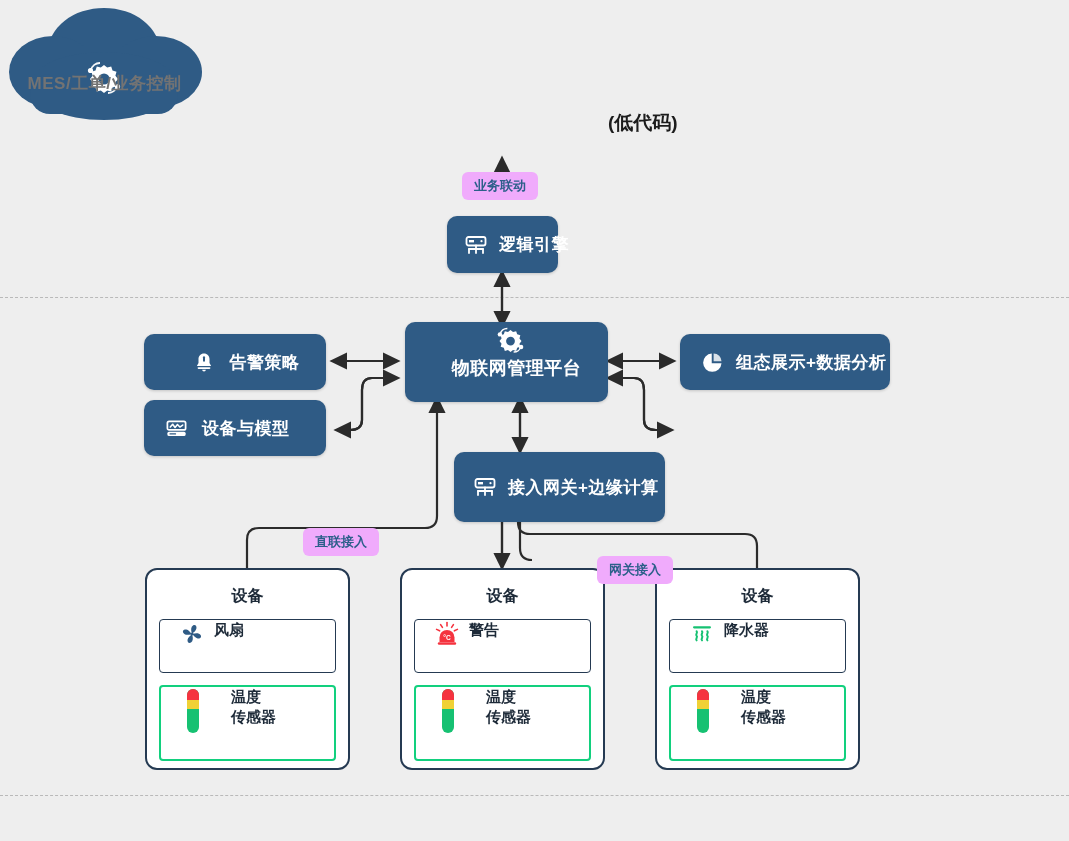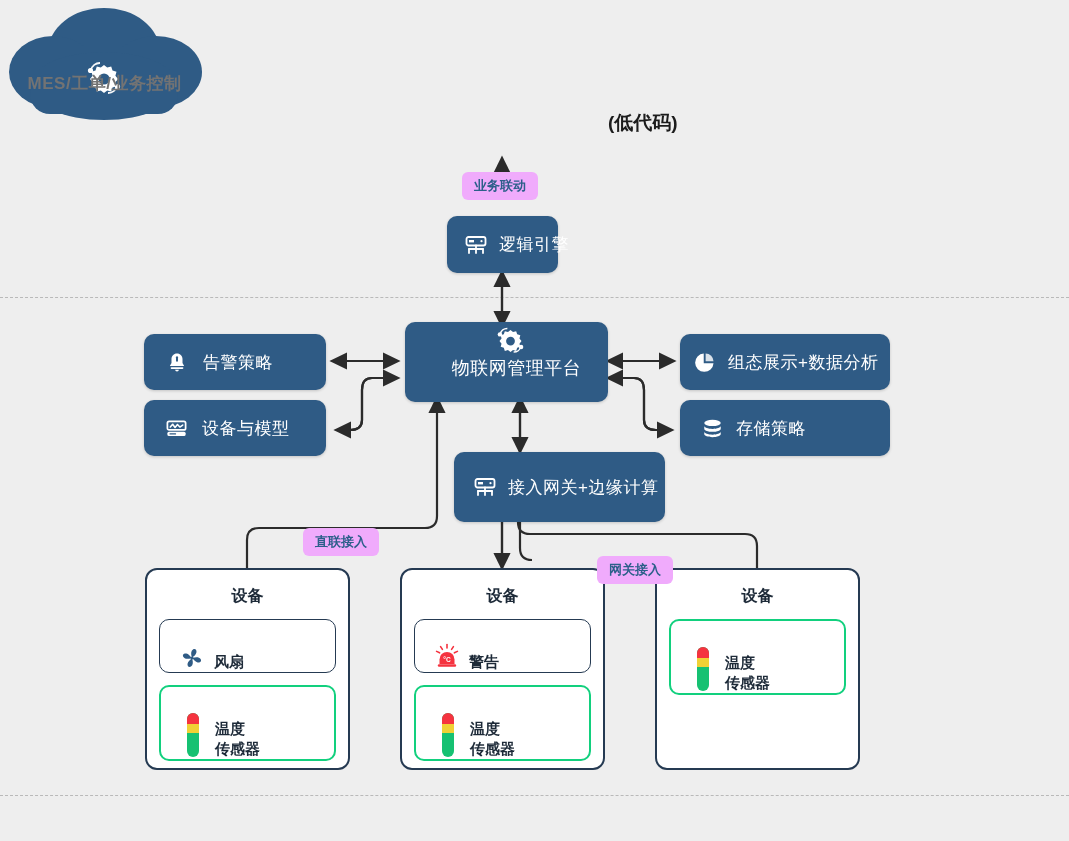--- a/index.html
+++ b/index.html
@@ -18,21 +18,21 @@
   
   .card{
     background:#2f5b85;
     border-radius:10px;
     display:flex;align-items:center;
     color:#ffffff;
     box-shadow:0 1px 3px rgba(0,0,0,.18);
   }
   .card .ic{flex:0 0 auto;display:flex;align-items:center;justify-content:center;}
   .card .lbl{
-    font-size:17px;font-weight:400;letter-spacing:.5px;white-space:nowrap;
+    font-size:17px;font-weight:700;letter-spacing:.5px;white-space:nowrap;
   }
 
   
   #cloud{left:398px;top:34px;width:209px;height:122px;z-index:3;}
   #cloud .cloudlabel{
     position:absolute;left:0;top:72px;width:209px;text-align:center;
     color:#737373;font-size:17px;font-weight:700;letter-spacing:.5px;
     z-index:2;
   }
   #cloud .cloudicon{position:absolute;left:83px;top:56px;z-index:2;}
@@ -55,25 +55,25 @@
     position:absolute;z-index:3;
     background:#ffffff;border:2px solid #253a52;border-radius:12px;
     box-sizing:border-box;
     padding:10px 12px 14px 12px;
   }
   .devgroup .ghead{
     text-align:center;font-size:16px;font-weight:700;color:#1d2a38;
     margin:6px 0 12px 0;
   }
   .devrow{
-    border:1.5px solid #253a52;border-radius:10px;background:#fff;
-    display:flex;align-items:flex-end;height:54px;padding:0 10px;
+    border:1.5px solid #253a52;border-radius:4px;background:#fff;
+    display:flex;align-items:flex-start;height:54px;padding:0 10px;
     box-sizing:border-box;margin-bottom:12px;
   }
-  .devrow.hl{border:2.5px solid #12d07e;height:76px;margin-bottom:0;}
+  .devrow.hl{border:2.5px solid #12d07e;height:76px;margin-bottom:0;gap:16px;}
   .devrow .dic{flex:0 0 44px;display:flex;align-items:center;justify-content:center;}
   .devrow .dlbl{
     font-size:15px;font-weight:700;color:#1d2a38;line-height:1.35;
   }
 
   
   .hr{
     position:absolute;left:0;width:1069px;height:0;z-index:0;
     border-top:1.6px dashed #b9b9b9;
   }
@@ -181,21 +181,21 @@
           <path d="M8 14 a9 9 0 0 1 9-7"></path>
           <path d="M34 30 a9 9 0 0 1 -9 7"></path>
         </g>
         <circle cx="7.5" cy="14.5" r="2.8" fill="#ffffff"></circle>
         <circle cx="34.5" cy="30.5" r="2.8" fill="#ffffff"></circle>
       </svg>
     </span>
     <span class="lbl" style="font-size:18px;">物联网管理平台</span>
   </div>
 
-  <div class="node card" style="left:144px;top:334px;width:182px;height:56px;padding-left:21px;">
+  <div class="node card" style="left:144px;top:334px;width:182px;height:56px;padding-left:21px;justify-content:center;">
     <span class="ic" style="width:24px;height:24px;margin-right:14px;">
       <svg width="22" height="22" viewBox="0 0 24 24">
         <path fill="#ffffff" d="M12 2.6c-3.6 0-6 2.7-6 6.2v4.4L4.2 16.4h15.6L18 13.2V8.8c0-3.5-2.4-6.2-6-6.2z"></path>
         <rect x="10.9" y="5.6" width="2.2" height="6.2" rx="1.1" fill="#2f5b85"></rect>
         <rect x="5" y="17.6" width="14" height="1.9" rx="0.9" fill="#ffffff"></rect>
         <path fill="#ffffff" d="M10 20.4h4a2 2 0 0 1 -4 0z"></path>
       </svg>
     </span>
     <span class="lbl">告警策略</span>
   </div>
@@ -205,40 +205,30 @@
       <svg width="23" height="23" viewBox="0 0 24 24">
         <rect x="2.5" y="4.5" width="19" height="9" rx="1.8" fill="none" stroke="#ffffff" stroke-width="1.8"></rect>
         <path d="M5.5 10.5 L8 7.5 L10.5 11 L13 7.8 L15.5 10.5 L18.5 8.4" fill="none" stroke="#ffffff" stroke-width="1.6" stroke-linejoin="round" stroke-linecap="round"></path>
         <rect x="2.5" y="15.4" width="19" height="4.4" rx="1.6" fill="#ffffff"></rect>
         <rect x="4.6" y="17" width="7" height="1.3" rx="0.6" fill="#2f5b85"></rect>
       </svg>
     </span>
     <span class="lbl">设备与模型</span>
   </div>
 
-  <div class="node card" style="left:680px;top:334px;width:210px;height:56px;padding-left:12px;">
+  <div class="node card" style="left:680px;top:334px;width:210px;height:56px;padding-left:20px;">
     <span class="ic" style="width:24px;height:24px;margin-right:12px;">
       <svg width="23" height="23" viewBox="0 0 24 24">
         <path fill="#ffffff" d="M11.2 2.6a9.6 9.6 0 1 0 10.2 10.2h-10.2z"></path>
         <path fill="#ffffff" d="M13.2 2.6v8.2h8.2a8.3 8.3 0 0 0 -8.2 -8.2z" opacity="0.82"></path>
       </svg>
     </span>
     <span class="lbl">组态展示+数据分析</span>
   </div>
 
-  <div class="node card" style="left:680px;top:400px;width:210px;height:56px;padding-left:20px;">
-    <span class="ic" style="width:24px;height:24px;margin-right:12px;">
-      <svg width="23" height="23" viewBox="0 0 24 24">
-        <ellipse cx="12" cy="6.2" rx="8.6" ry="3.3" fill="#ffffff"></ellipse>
-        <path fill="#ffffff" d="M3.4 9.2c0 1.8 3.85 3.3 8.6 3.3s8.6-1.5 8.6-3.3v3c0 1.8-3.85 3.3-8.6 3.3S3.4 14 3.4 12.2z"></path>
-        <path fill="#ffffff" d="M3.4 15.2c0 1.8 3.85 3.3 8.6 3.3s8.6-1.5 8.6-3.3v2.6c0 1.8-3.85 3.3-8.6 3.3s-8.6-1.5-8.6-3.3z"></path>
-      </svg>
-    </span>
-    <span class="lbl">存储策略</span>
-  </div>
 
   <div class="node card" style="left:454px;top:452px;width:211px;height:70px;padding-left:18px;">
     <span class="ic" style="width:26px;height:26px;margin-right:10px;">
       <svg width="24" height="24" viewBox="0 0 24 24">
         <rect x="2.5" y="4" width="19" height="8.5" rx="2" fill="none" stroke="#ffffff" stroke-width="1.8"></rect>
         <rect x="5" y="7" width="5" height="2.4" fill="#ffffff"></rect>
         <circle cx="17.5" cy="8.2" r="1.1" fill="#ffffff"></circle>
         <g stroke="#ffffff" stroke-width="1.8" stroke-linecap="round">
           <path d="M12 12.5 L12 20"></path>
           <path d="M5 16 L5 20 M19 16 L19 20"></path>
@@ -312,20 +302,33 @@
       </span>
       <span class="dlbl">
         <span>温度</span><br>
         <span>传感器</span>
       </span>
     </div>
   </div>
 
   <div class="devgroup" style="left:655px;top:568px;width:205px;height:202px;">
     <div class="ghead">设备</div>
+    <div class="devrow">
+      <span class="dic">
+        <svg width="28" height="28" viewBox="0 0 28 28">
+          <rect x="5" y="6.2" width="18" height="2.2" rx="1.1" fill="#16c172"></rect>
+          <g fill="none" stroke="#16c172" stroke-width="2" stroke-linecap="round">
+            <path d="M8.6 11.2c1.6 1.5-1.6 3 0 4.6 1.6 1.5-1.6 3 0 4.6"></path>
+            <path d="M14 11.2c1.6 1.5-1.6 3 0 4.6 1.6 1.5-1.6 3 0 4.6"></path>
+            <path d="M19.4 11.2c1.6 1.5-1.6 3 0 4.6 1.6 1.5-1.6 3 0 4.6"></path>
+          </g>
+        </svg>
+      </span>
+      <span class="dlbl">降水器</span>
+    </div>
     <div class="devrow hl">
       <span class="dic">
         <svg width="20" height="48" viewBox="0 0 20 48">
           <rect x="4" y="2" width="12" height="44" rx="6" fill="#16c172"></rect>
           <path d="M4 8a6 6 0 0 1 6-6 6 6 0 0 1 6 6v5H4z" fill="#f5333f"></path>
           <rect x="4" y="13" width="12" height="9" fill="#f0d135"></rect>
         </svg>
       </span>
       <span class="dlbl">
         <span>温度</span><br>

